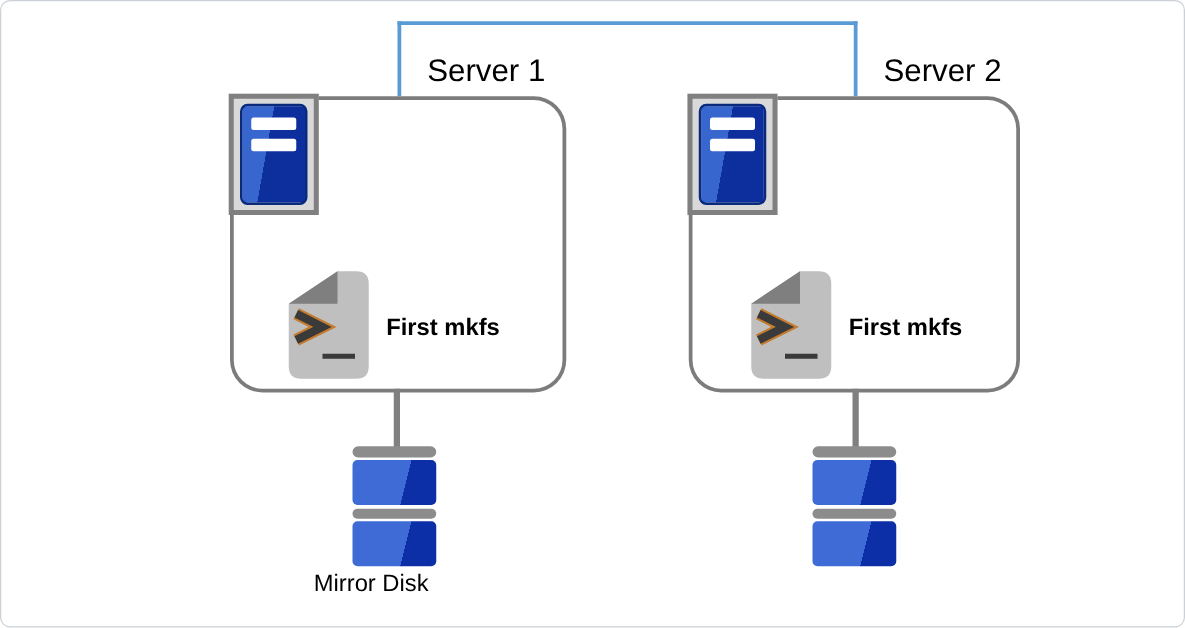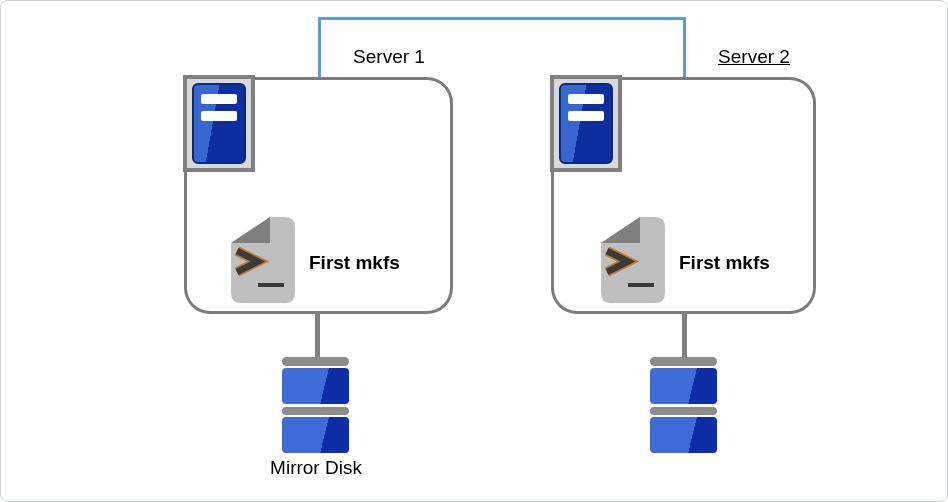--- a/index.html
+++ b/index.html
@@ -20,25 +20,25 @@
 
   
   .connector {
     left: 317px; top: 16px; width: 368px; height: 60px;
     border-top: 3px solid #5B9BD5;
     border-left: 3px solid #5B9BD5;
     border-right: 3px solid #5B9BD5;
   }
 
   .server-label {
-    font-size: 19px; color: #000000; text-align: center;
+    font-size: 25px; color: #000000; text-align: center;
     width: 110px; line-height: 22px;
   }
   .lbl-s1 { left: 333px; top: 45px; }
-  .lbl-s2 { left: 698px; top: 45px; text-decoration: underline; }
+  .lbl-s2 { left: 698px; top: 45px; }
 
   .server-box {
     top: 76px; height: 237px;
     background: #ffffff;
     border: 3px solid #7c7c7c;
     border-radius: 2px 26px 26px 26px;
   }
   .box-s1 { left: 183px; width: 269px; }
   .box-s2 { left: 550px; width: 265px; }
 
@@ -88,21 +88,21 @@
   .disk-cap {
     height: 9px; background: #8c8c8c; border-radius: 4.5px;
   }
   .disk-platter {
     height: 36px; border-radius: 4px; margin-top: 2px;
     background: linear-gradient(104deg, #3e6bd5 0 62%, #0c2fa8 62%);
   }
   .disk-cap.mid { height: 8px; margin-top: 3px; }
 
   .disk-label {
-    font-size: 19px; color: #000000; text-align: center;
+    font-size: 19px; color: #000000; 
     width: 130px; line-height: 22px;
   }
   .dlbl-d1 { left: 250px; top: 456px; }
 </style>
 </head>
 <body>
 
 <div class="stage">
 
   <div class="abs connector"></div>

